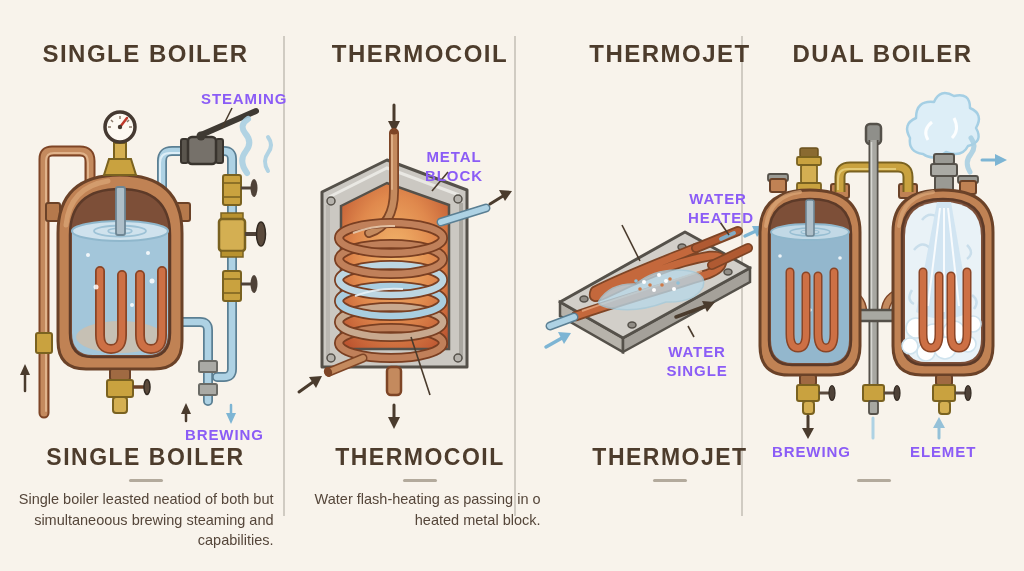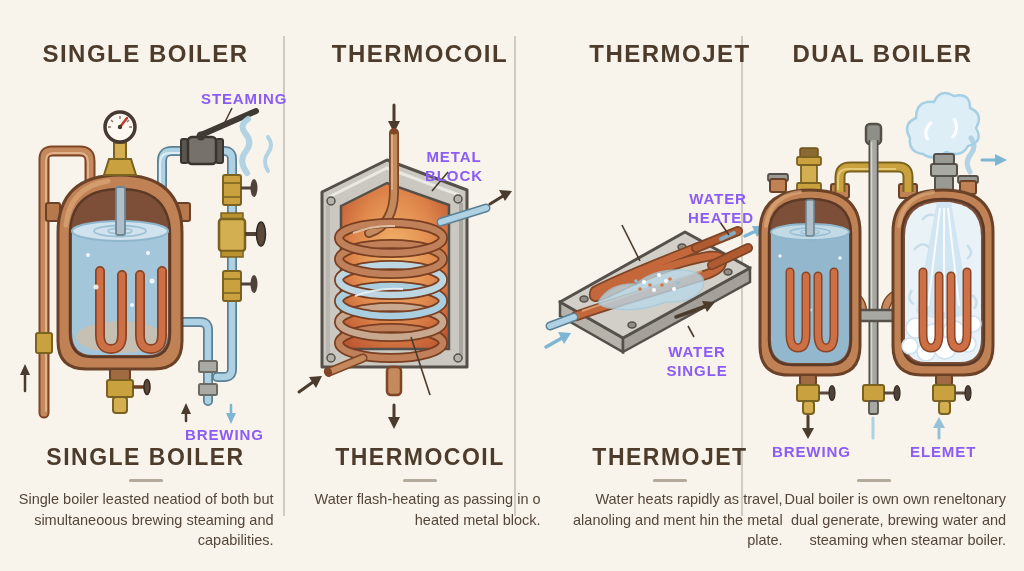--- a/index.html
+++ b/index.html
@@ -306,21 +306,20 @@
       <path class="ptr" d="M80,150 L98,186"></path>
       <path class="ptr" d="M178,147 L187,160"></path>
       <path class="ptr" d="M152,262 L146,251"></path>
     </svg>
 
     <div class="lbl" style="left:146px;top:190px;width:60px">WATER HEATED</div>
     <div class="lbl" style="left:113px;top:343px;width:84px">WATER SINGLE</div>
 
     <div class="btitle">THERMOJET</div>
     <div class="rule"></div>
-    <div class="desc">Water heats rapidly as travel, alanoling and ment hin the metal plate.</div>
   </div>
 
   <div class="panel" id="p4">
     <div class="hdr">DUAL BOILER</div>
 
     <svg class="art" style="top:60px" width="282" height="395" viewBox="0 0 282 395">
 
       <g>
         <rect x="89" y="124" width="18" height="14" rx="2" fill="#c08254" stroke="#6b4228" stroke-width="2"></rect>
         <rect x="157" y="124" width="18" height="14" rx="2" fill="#c08254" stroke="#6b4228" stroke-width="2"></rect>
@@ -455,16 +454,15 @@
       <g opacity=".8">
         <path class="arrB" stroke-width="3" d="M197,378 L197,366"></path>
         <polygon class="hdB" points="197,357 191,368 203,368"></polygon>
       </g>
     </svg>
 
     <div class="lbl" style="left:30px;top:443px;width:74px">BREWING</div>
     <div class="lbl" style="left:168px;top:443px;width:60px">ELEMET</div>
 
     <div class="rule" style="left:calc(50% - 9px)"></div>
-    <div class="desc">Dual boiler is own own reneltonary dual generate, brewing water and steaming when steamar boiler.</div>
   </div>
 
 </div>
 
 </body></html>

